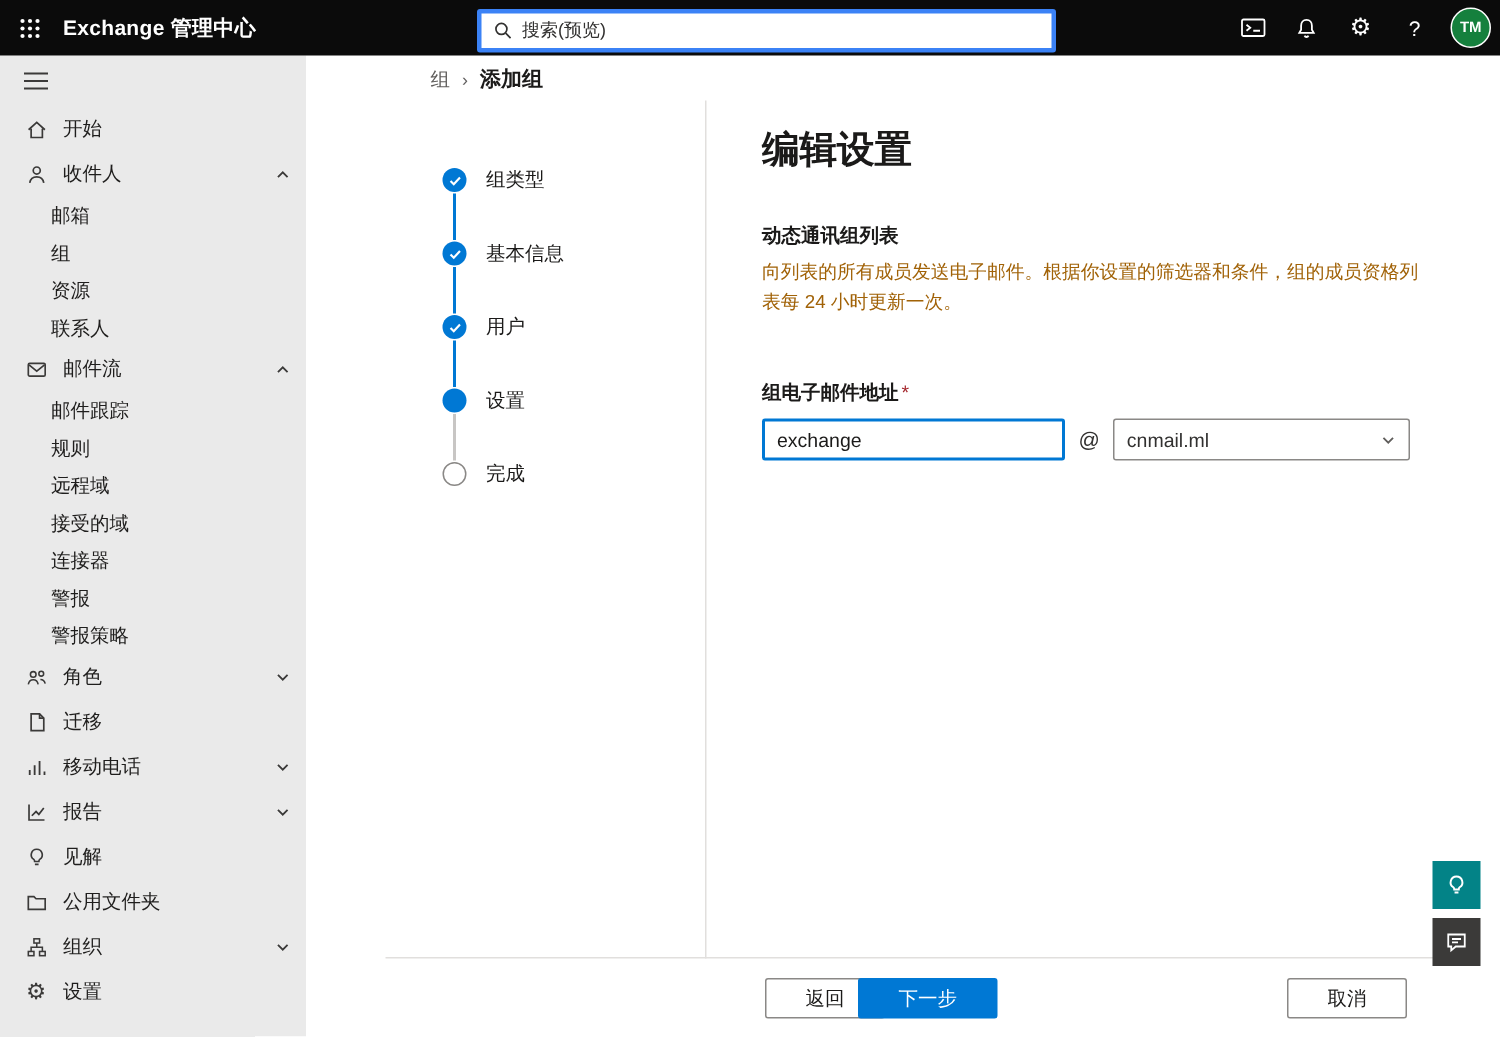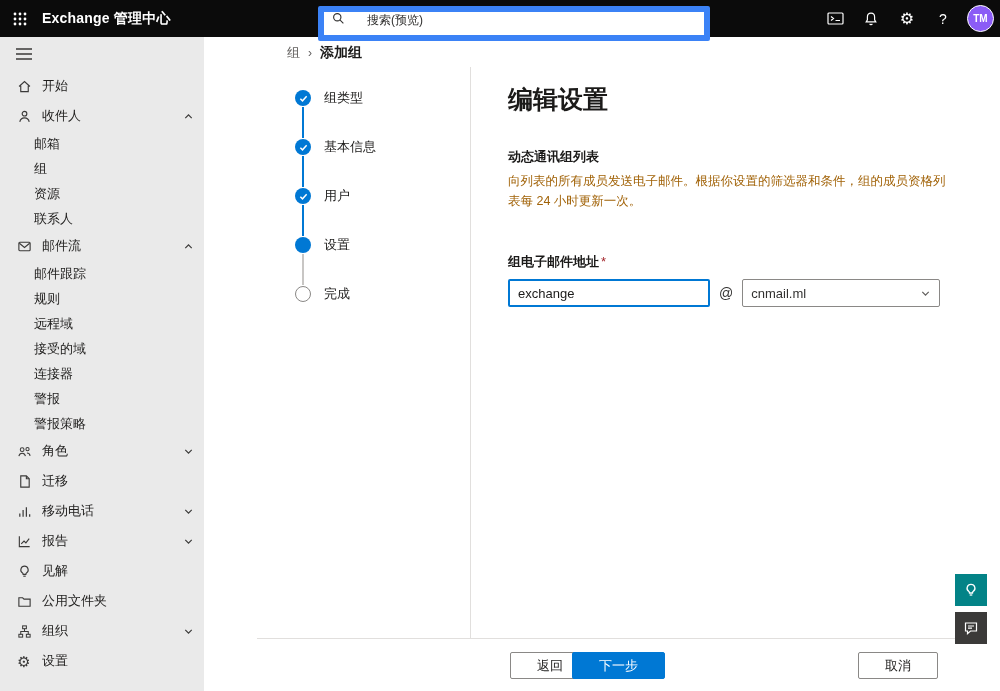--- a/index.html
+++ b/index.html
@@ -6,42 +6,42 @@
   body{
     width:1000px;height:691px;position:relative;overflow:hidden;
     font-family:"Liberation Sans","DejaVu Sans",sans-serif;
     background:#fff;color:#1b1a19;
   }
   svg{display:block}
   
   .topbar{position:absolute;top:0;left:0;right:0;height:37px;background:#0b0b0b;display:flex;align-items:center;color:#fff;z-index:10}
   .waffle{width:40px;height:37px;display:flex;align-items:center;justify-content:center;cursor:pointer}
   .tb-title{font-size:14px;font-weight:700;letter-spacing:.2px;margin-left:2px;white-space:nowrap}
-  .searchbox{position:absolute;left:318px;top:6px;width:364px;height:23px;background:#fff;border:6px solid #3b82f6;border-radius:2px;display:flex;align-items:flex-start;padding:0 8px;gap:22px;color:#323130;font-size:12px;cursor:text}
+  .searchbox{position:absolute;left:318px;top:6px;width:364px;height:23px;background:#fff;border:3px solid #3b82f6;border-radius:2px;display:flex;align-items:center;padding:0 8px;gap:6px;color:#323130;font-size:12px;cursor:text}
   .tb-right{position:absolute;right:6px;top:0;height:37px;display:flex;align-items:center;gap:4px}
   .tb-btn{width:32px;height:32px;display:flex;align-items:center;justify-content:center;cursor:pointer;color:#fff}
   .glyph{font-size:16px;line-height:1}
-  .avatar{width:25px;height:25px;border-radius:50%;border:1.5px solid #fff;background:#8b5cf6;display:flex;align-items:center;justify-content:center;font-size:10px;font-weight:700;cursor:pointer;margin-left:4px}
+  .avatar{width:25px;height:25px;border-radius:50%;border:1.5px solid #fff;background:#15803d;display:flex;align-items:center;justify-content:center;font-size:10px;font-weight:700;cursor:pointer;margin-left:4px}
   
   .sidebar{position:absolute;top:37px;left:0;width:204px;bottom:0;background:#eaeaea;overflow:hidden}
   .burger{width:44px;height:34px;display:flex;align-items:center;padding-left:16px;cursor:pointer}
   .nav-item{display:flex;align-items:center;height:30px;padding:0 10px 0 16px;font-size:13px;color:#1f1e1d;cursor:pointer;white-space:nowrap}
   .nav-item .ic{width:16px;height:16px;margin-right:10px;flex:none;display:flex;align-items:center;justify-content:center;color:#3b3a39}
   .nav-item .chev{margin-left:auto;display:flex}
   .chev.up svg{transform:rotate(180deg)}
   .nav-sub{display:flex;align-items:center;height:25px;padding-left:34px;font-size:13px;color:#1f1e1d;cursor:pointer;white-space:nowrap}
   
   .main{position:absolute;left:220px;top:37px;right:0;bottom:0;background:#fff}
   .breadcrumb{position:absolute;left:67px;top:7px;font-size:13px;display:flex;align-items:center;gap:8px}
   .bc-parent{color:#605e5c;cursor:pointer}
   .bc-sep{color:#605e5e;font-size:12px}
   .bc-current{font-weight:700;font-size:14px;color:#1b1a19}
   .vdivider{position:absolute;left:250px;top:30px;bottom:52px;width:1px;background:#e1dfdd}
   
-  .wizard{position:absolute;left:75px;top:52px}
+  .wizard{position:absolute;left:75px;top:74px}
   .step{display:flex;align-items:center;gap:13px}
   .dot{width:16px;height:16px;border-radius:50%;box-sizing:border-box;display:flex;align-items:center;justify-content:center;flex:none}
   .dot.done,.dot.current{background:#0078d4}
   .dot.todo{background:#fff;border:1px solid #8a8886}
   .connector{width:2px;height:31px;margin-left:7px;background:#0078d4}
   .connector.gray{background:#c8c6c4}
   .slabel{font-size:13px;color:#1b1a19}
   
   .content{position:absolute;left:288px;top:46px;right:30px}
   .page-title{font-size:25px;font-weight:700;margin:0 0 32px 0;color:#1b1a19}

